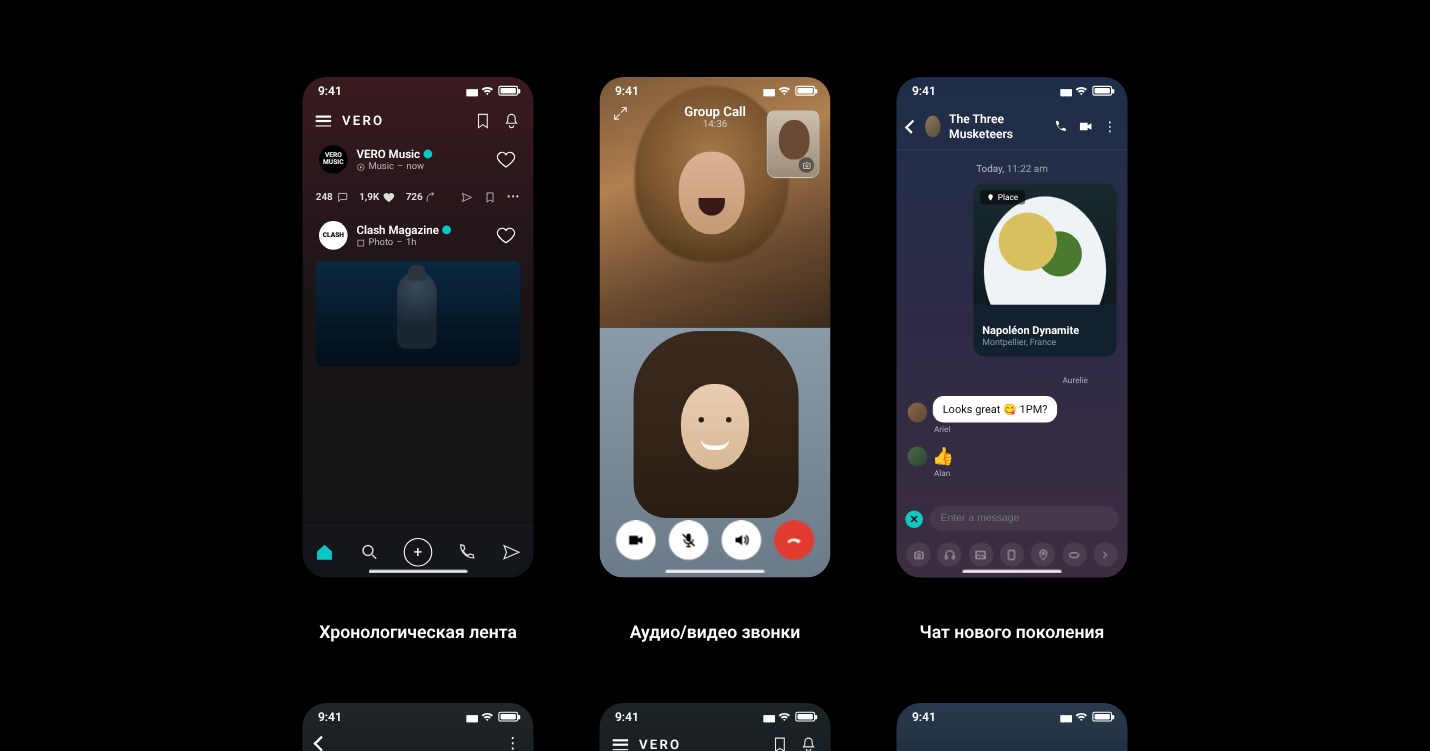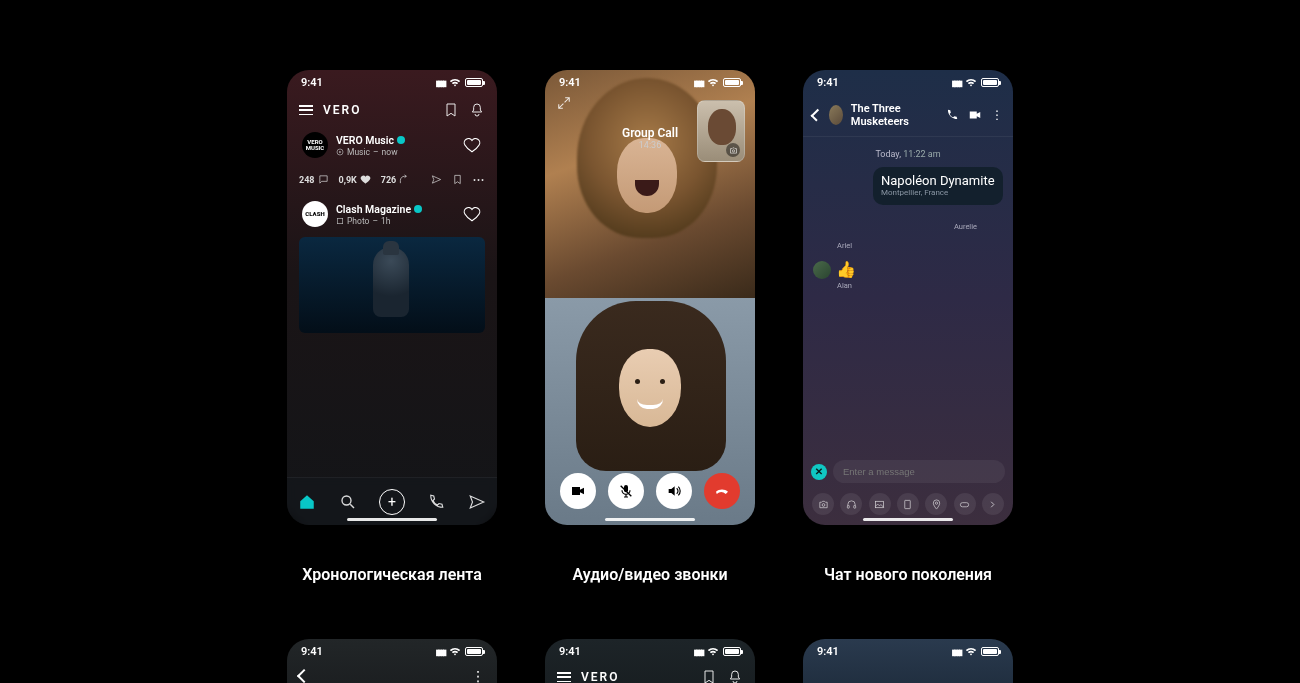--- a/index.html
+++ b/index.html
@@ -1,18 +1,18 @@
 <!DOCTYPE html>
 <html><head>
 <meta charset="utf-8">
 <style>
   * { margin:0; padding:0; box-sizing:border-box; }
   body { background:#000; font-family:-apple-system,BlinkMacSystemFont,"Segoe UI",Roboto,sans-serif; color:#fff; width:1300px; height:683px; overflow:hidden; }
   .gallery { display:flex; flex-direction:column; align-items:center; padding-top:70px; }
-  .row { display:flex; gap:48px; justify-content:center; }
+  .row { display:flex; gap:60px; justify-content:center; }
   .col { display:flex; flex-direction:column; align-items:center; }
   .phone { width:210px; height:455px; border-radius:22px; overflow:hidden; position:relative; background:#111; }
   .caption { font-size:16px; font-weight:600; margin-top:40px; text-align:center; }
 
   
   .statusbar { position:absolute; top:0; left:0; right:0; height:24px; display:flex; justify-content:space-between; align-items:center; padding:0 14px; font-size:11px; font-weight:600; z-index:50; }
   .statusbar .icons { display:flex; gap:4px; align-items:center; }
   .sig, .wifi, .batt { display:inline-block; }
   .sig::before { content:"▮▮▮▮"; letter-spacing:-2px; font-size:8px; }
   .batt { width:18px; height:9px; border:1px solid #fff; border-radius:2px; position:relative; }
@@ -59,21 +59,21 @@
 
   .tabbar { height:48px; display:flex; align-items:center; justify-content:space-around; background:rgba(20,24,28,.6); backdrop-filter:blur(4px); border-top:1px solid rgba(255,255,255,.05); }
   .tab-icon { width:18px; height:18px; opacity:.85; }
   .tab-icon.home { opacity:1; }
   .tab-icon.home svg path { fill:#08c7c7; }
   .plus-btn { width:26px; height:26px; border:1.5px solid #fff; border-radius:50%; display:flex; align-items:center; justify-content:center; font-size:14px; color:#fff; }
   .home-ind { position:absolute; bottom:4px; left:50%; transform:translateX(-50%); width:90px; height:3px; background:#fff; border-radius:2px; opacity:.9; }
 
   
   .p2 { background:#000; }
-  .call-head { position:absolute; top:24px; left:0; right:0; text-align:center; z-index:40;margin-top:32px; }
+  .call-head { position:absolute; top:24px; left:0; right:0; text-align:center; z-index:40; }
   .call-title { font-size:12px; font-weight:600; }
   .call-time { font-size:9px; color:#ccc; }
   .call-minimize { position:absolute; top:26px; left:12px; z-index:40; width:14px; height:14px; opacity:.85; }
   .tiles { position:absolute; inset:0; display:flex; flex-direction:column; }
   .tile { flex:1; position:relative; overflow:hidden; }
   .tile1 { background:linear-gradient(160deg,#7a5838 0%,#b08050 35%,#6a4a30 70%,#3a2a1a 100%); }
   .face1 { position:absolute; left:20%; top:8%; width:120px; height:180px; }
   .hair { position:absolute; inset:-10px -10px 30px -10px; background:radial-gradient(circle at 50% 40%,#a67a48 0%,#7a5530 50%,#4a3518 90%); border-radius:50% 50% 45% 45%; filter:blur(1px); }
   .face { position:absolute; left:30px; top:50px; width:60px; height:75px; background:linear-gradient(180deg,#d9b494 0%,#c49a76 100%); border-radius:45% 45% 48% 48%; }
   .mouth-open { position:absolute; left:18px; top:42px; width:24px; height:16px; background:#3a1a18; border-radius:0 0 14px 14px; }
@@ -109,21 +109,21 @@
 
   .place-card { width:130px; margin-left:auto; background:#13202d; border-radius:10px; overflow:hidden; margin-bottom:4px; }
   .place-tag { position:absolute; margin:6px; background:rgba(0,0,0,.5); font-size:7.5px; padding:2px 6px; border-radius:3px; display:flex; align-items:center; gap:3px; }
   .place-img { height:110px; background:
       radial-gradient(circle at 38% 48%,#d8c060 0 26px,transparent 27px),
       radial-gradient(circle at 60% 58%,#4a7a2e 0 20px,transparent 21px),
       radial-gradient(ellipse at 50% 72%,#eef4f6 0 55px,transparent 56px),
       linear-gradient(180deg,#1a2a2e 0%,#0e1a1e 100%);
   }
   .place-meta { padding:6px 8px 8px; }
-  .place-name { font-size:13px; font-weight:400; }
+  .place-name { font-size:10px; font-weight:700;margin-top:13px; }
   .place-loc { font-size:8px; color:#8a96a4; }
 
   .bubble { font-size:10px; padding:6px 9px; border-radius:10px; display:inline-block; max-width:150px; }
   .out-row { display:flex; justify-content:flex-end; align-items:flex-end; gap:5px; margin-bottom:2px; }
   .bubble.out { background:#10c7c2; color:#0a1a1a; }
   .sender-av { width:18px; height:18px; border-radius:50%; background:linear-gradient(135deg,#caa,#a88); }
   .sender-name { font-size:7.5px; color:#aab;margin-top:17px; }
   .name-right { text-align:right; margin-right:26px; margin-bottom:10px; }
 
   .in-row { display:flex; align-items:flex-end; gap:5px; margin-bottom:2px; }
@@ -217,21 +217,21 @@
                 </span>
             </div>
             <div class="post-actions">
               <span class="stat">
                   <span>248</span>
                   <svg class="mini-icon" viewBox="0 0 24 24">
                     <path d="M4 4h16v12H8l-4 4z" fill="none" stroke="#ddd" stroke-width="1.5"></path>
                   </svg>
                 </span>
               <span class="stat">
-                  <span>0,9K</span>
+                  <span>1,9K</span>
                   <svg class="mini-icon" viewBox="0 0 24 24">
                     <path d="M12 21s-7-4.5-9.5-9A5.5 5.5 0 0 1 12 6a5.5 5.5 0 0 1 9.5 6C19 16.5 12 21 12 21z" fill="#ddd"></path>
                   </svg>
                 </span>
               <span class="stat">
                   <span>726</span>
                   <svg class="mini-icon" viewBox="0 0 24 24">
                     <path d="M3 20v-6a9 9 0 0 1 9-9h4M12 2l4 3-4 3" fill="none" stroke="#ddd" stroke-width="1.5"></path>
                   </svg>
                 </span>
@@ -421,28 +421,41 @@
                 <path d="M3 6h12v12H3z M15 10l6-3v10l-6-3z" fill="#fff"></path>
               </svg>
             </span>
           <span class="kebab" style="font-size:12px;">⋮</span>
         </div>
 
         <div class="chat-body">
           <div class="day"><span>Today,</span> <span class="time">11:22 am</span></div>
 
           <div class="place-card">
+            <div style="position:relative;">
+              <span class="place-tag">
+                  <svg width="7" height="7" viewBox="0 0 24 24">
+                    <path d="M12 2a7 7 0 0 0-7 7c0 5 7 13 7 13s7-8 7-13a7 7 0 0 0-7-7z" fill="#fff"></path>
+                  </svg>
+                  <span>Place</span>
+                </span>
+              <div class="place-img"></div>
+            </div>
             <div class="place-meta">
               <div class="place-name">Napoléon Dynamite</div>
               <div class="place-loc">Montpellier, France</div>
             </div>
           </div>
 
           <div class="sender-name name-right">Aurelie</div>
 
+          <div class="in-row">
+            <div class="in-av"></div>
+            <span class="bubble in">Looks great 😋 1PM?</span>
+          </div>
           <div class="name-left">Ariel</div>
 
           <div class="in-row">
             <div class="in-av" style="background:linear-gradient(135deg,#4a6a4a,#2a4430);"></div>
             <span class="react">👍</span>
           </div>
           <div class="name-left">Alan</div>
         </div>
 
         <div class="composer">

